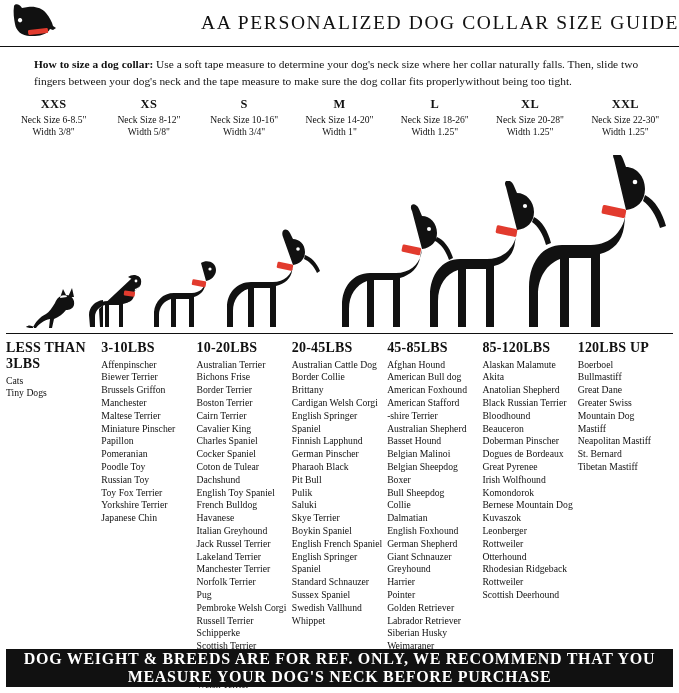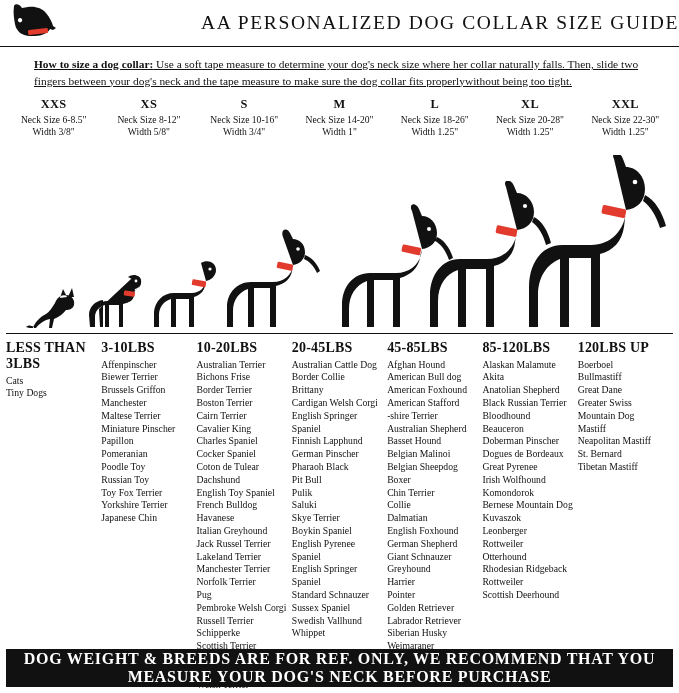--- a/index.html
+++ b/index.html
@@ -41,21 +41,20 @@
     padding-left: 28px;
     box-sizing: border-box;
   }
 
   
   .intro {
     padding: 9px 34px 4px 34px;
     font-size: 11.4px;
     line-height: 1.45;
     text-align: left;
-    text-decoration: underline;
   }
   .intro b { font-weight: bold; }
 
   
   .sizes {
     display: flex;
     padding: 4px 6px 0 6px;
     box-sizing: border-box;
   }
   .size-col {
@@ -351,41 +350,41 @@
     <div class="breed-item">Cardigan Welsh Corgi</div>
     <div class="breed-item">English Springer Spaniel</div>
     <div class="breed-item">Finnish Lapphund</div>
     <div class="breed-item">German Pinscher</div>
     <div class="breed-item">Pharaoh Black</div>
     <div class="breed-item">Pit Bull</div>
     <div class="breed-item">Pulik</div>
     <div class="breed-item">Saluki</div>
     <div class="breed-item">Skye Terrier</div>
     <div class="breed-item">Boykin Spaniel</div>
-    <div class="breed-item">English Pyrenee Spaniel</div>
+    <div class="breed-item">English French Spaniel</div>
     <div class="breed-item">English Springer Spaniel</div>
     <div class="breed-item">Standard Schnauzer</div>
     <div class="breed-item">Sussex Spaniel</div>
     <div class="breed-item">Swedish Vallhund</div>
     <div class="breed-item">Whippet</div>
   </div>
 
   <div class="breed-col">
     <div class="breed-head">45-85LBS</div>
     <div class="breed-item">Afghan Hound</div>
     <div class="breed-item">American Bull dog</div>
     <div class="breed-item">American Foxhound</div>
     <div class="breed-item">American Stafford</div>
     <div class="breed-item">-shire Terrier</div>
     <div class="breed-item">Australian Shepherd</div>
     <div class="breed-item">Basset Hound</div>
     <div class="breed-item">Belgian Malinoi</div>
     <div class="breed-item">Belgian Sheepdog</div>
     <div class="breed-item">Boxer</div>
-    <div class="breed-item">Chin Terrier</div>
+    <div class="breed-item">Bull Sheepdog</div>
     <div class="breed-item">Collie</div>
     <div class="breed-item">Dalmatian</div>
     <div class="breed-item">English Foxhound</div>
     <div class="breed-item">German Shepherd</div>
     <div class="breed-item">Giant Schnauzer</div>
     <div class="breed-item">Greyhound</div>
     <div class="breed-item">Harrier</div>
     <div class="breed-item">Pointer</div>
     <div class="breed-item">Golden Retriever</div>
     <div class="breed-item">Labrador Retriever</div>

